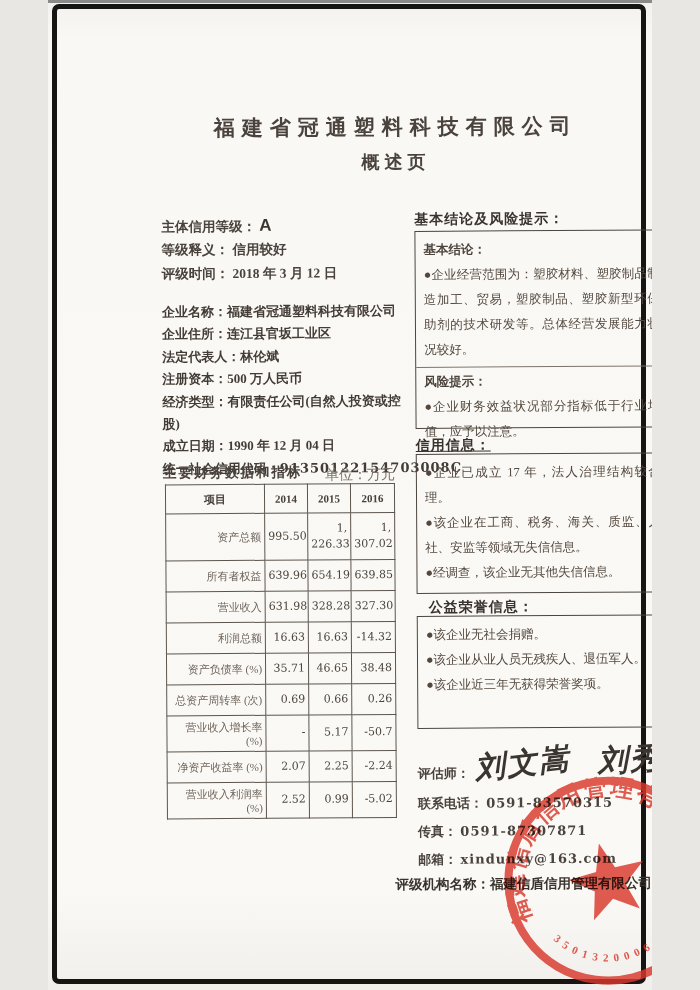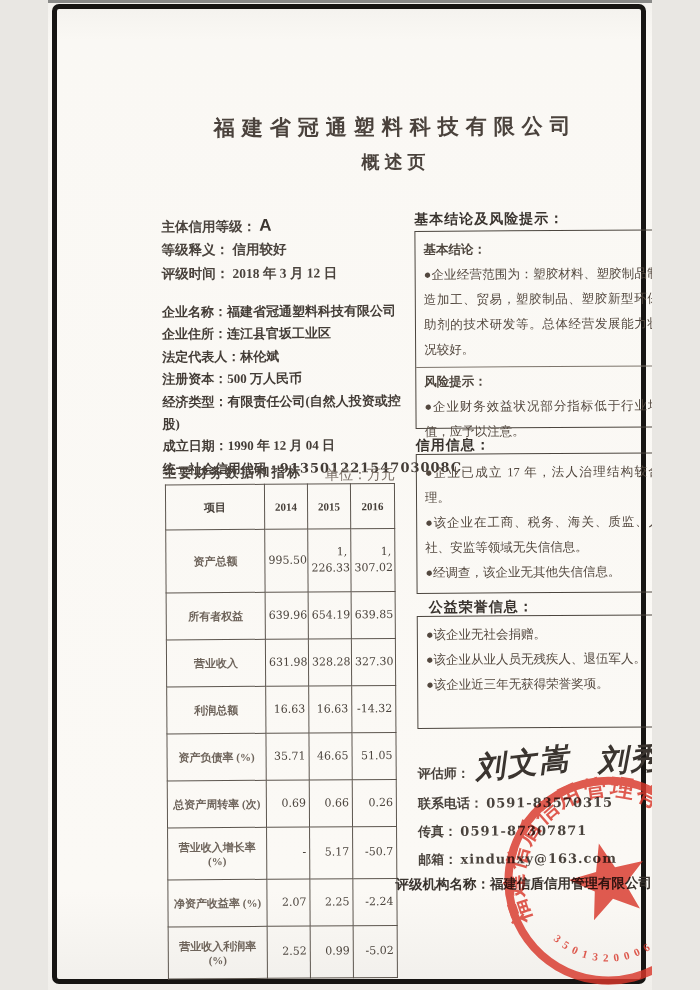--- a/index.html
+++ b/index.html
@@ -36,23 +36,23 @@
   .info-line.wrap{white-space:normal;}
 
   .fin-title-row{position:absolute;left:115px;top:462px;width:232px;}
   .fin-title{font-size:13.5px;font-weight:700;letter-spacing:2px;color:#4a433d;}
   .fin-unit{float:right;font-size:14px;color:#7c7168;margin-top:4px;}
 
   table.fin{
     position:absolute;left:117px;top:483px;border-collapse:collapse;table-layout:fixed;
     width:229px;font-size:11px;
   }
-  table.fin td,table.fin th{border:1px solid #5c554e;padding:12px 3px;overflow:hidden;}
+  table.fin td,table.fin th{border:1px solid #5c554e;padding:4px 3px;overflow:hidden;}
   table.fin th{height:20px;font-weight:700;color:#47403a;text-align:center;}
-  table.fin td.lab{color:#6e645b;font-weight:700;text-align:center;height:22px;}
+  table.fin td.lab{color:#6e645b;font-weight:400;text-align:right;height:22px;}
   table.fin td.num{font-family:"DejaVu Serif",serif;color:#4c453e;text-align:right;white-space:pre-line;line-height:1.5;}
   table.fin tr.tall td{height:38px;}
 
   
   .r-heading{position:absolute;font-size:14px;font-weight:700;color:#39332e;letter-spacing:1px;}
   .r-box{position:absolute;left:368px;width:254px;border:1.4px solid #4c463f;box-sizing:border-box;padding:6px 8px 0 8px;font-size:12.5px;color:#53483f;}
   .r-box p{margin:0 0 0 0;line-height:25px;text-align:justify;}
   .sec-label{font-weight:700;color:#4c443c;line-height:25px;}
   .divider{border-top:1px solid #7d756c;margin:4px -8px 2px -8px;}
 
@@ -159,21 +159,21 @@
       <tr>
         <td class="lab">利润总额</td>
         <td class="num">16.63</td>
         <td class="num">16.63</td>
         <td class="num">-14.32</td>
       </tr>
       <tr>
         <td class="lab">资产负债率 (%)</td>
         <td class="num">35.71</td>
         <td class="num">46.65</td>
-        <td class="num">51.05</td>
+        <td class="num">38.48</td>
       </tr>
       <tr>
         <td class="lab">总资产周转率 (次)</td>
         <td class="num">0.69</td>
         <td class="num">0.66</td>
         <td class="num">0.26</td>
       </tr>
       <tr>
         <td class="lab">营业收入增长率 (%)</td>
         <td class="num">-</td>
@@ -197,21 +197,21 @@
 
     <div class="r-heading" style="left:368px;top:211px;">基本结论及风险提示：</div>
     <div class="r-box" style="top:231px;height:198px;">
       <p class="sec-label">基本结论：</p>
       <p>●企业经营范围为：塑胶材料、塑胶制品制造加工、贸易，塑胶制品、塑胶新型环保助剂的技术研发等。总体经营发展能力状况较好。</p>
       <div class="divider"></div>
       <p class="sec-label">风险提示：</p>
       <p>●企业财务效益状况部分指标低于行业均值，应予以注意。</p>
     </div>
 
-    <div class="r-heading" style="left:368px;top:437px;">信用信息：</div>
+    <div class="r-heading" style="left:368px;top:437px;text-decoration:underline;">信用信息：</div>
     <div class="r-box" style="top:454px;height:140px;">
       <p>●企业已成立 17 年，法人治理结构较合理。</p>
       <p>●该企业在工商、税务、海关、质监、人社、安监等领域无失信信息。</p>
       <p>●经调查，该企业无其他失信信息。</p>
     </div>
 
     <div class="r-heading" style="left:368px;top:599px;margin-left:12px;">公益荣誉信息：</div>
     <div class="r-box" style="top:616px;height:113px;">
       <p>●该企业无社会捐赠。</p>
       <p>●该企业从业人员无残疾人、退伍军人。</p>

